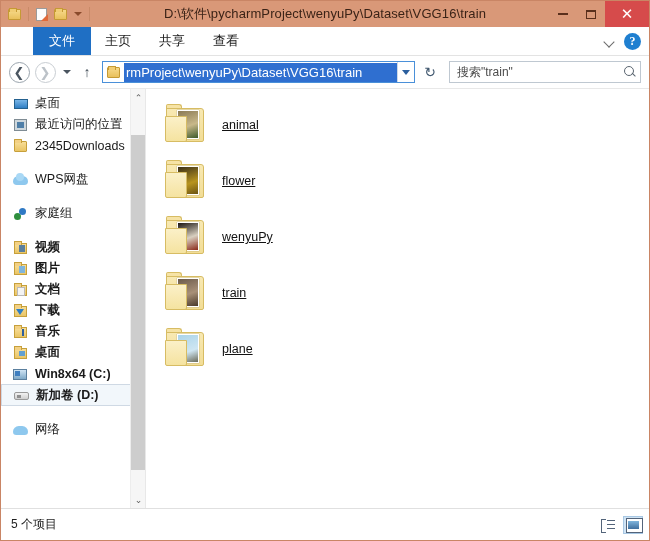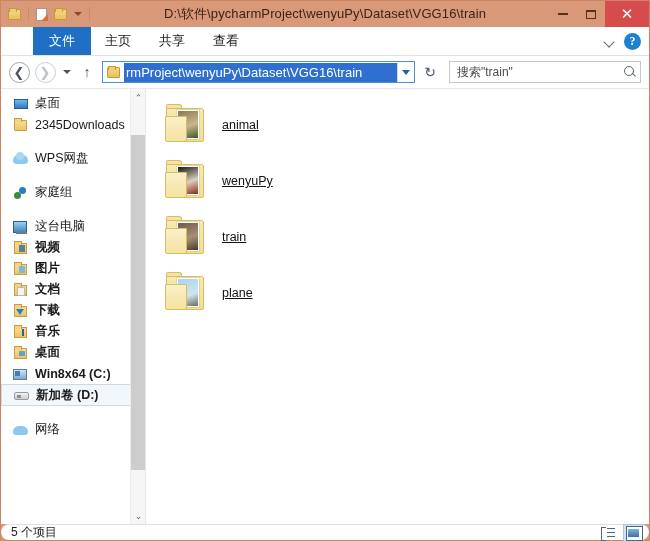--- a/index.html
+++ b/index.html
@@ -489,26 +489,25 @@
     border-radius: 0 0 2px 2px;
   }
   .file-name {
     font-size: 12.5px;
     color: #121212;
     text-decoration: underline;
   }
 
   
   #statusbar {
-    height: 16px; flex: none;
+    height: 32px; flex: none;
     background: #ffffff;
     border-top: 1px solid #e0e0e0;
     display: flex; align-items: center;
     padding: 0 6px 0 10px;
-    border-radius: 12px;
   }
   #status-text { font-size: 12px; color: #1f1f1f; }
   #status-views {
     margin-left: auto;
     display: flex; align-items: center; gap: 5px;
   }
   .vbtn {
     width: 20px; height: 18px;
     display: flex; align-items: center; justify-content: center;
     position: relative;
@@ -612,20 +611,26 @@
       <div id="navtree">
 
         <div class="nav-item root">
           <span class="nav-ico">
               <span class="ic-desktop"></span>
             </span>
           <span class="nav-label">桌面</span>
         </div>
         <div class="nav-item root">
           <span class="nav-ico">
+              <span class="ic-recent"></span>
+            </span>
+          <span class="nav-label">最近访问的位置</span>
+        </div>
+        <div class="nav-item root">
+          <span class="nav-ico">
               <span class="ic-folder"></span>
             </span>
           <span class="nav-label">2345Downloads</span>
         </div>
 
         <div class="nav-gap"></div>
 
         <div class="nav-item root">
           <span class="nav-ico">
               <span class="ic-cloud"></span>
@@ -637,26 +642,20 @@
 
         <div class="nav-item root">
           <span class="nav-ico">
               <span class="ic-homegroup"></span>
             </span>
           <span class="nav-label">家庭组</span>
         </div>
 
         <div class="nav-gap"></div>
 
-        <div class="nav-item root">
-          <span class="nav-ico">
-              <span class="ic-pc"></span>
-            </span>
-          <span class="nav-label">这台电脑</span>
-        </div>
         <div class="nav-item child">
           <span class="nav-ico">
               <span class="ic-fvideo"></span>
             </span>
           <span class="nav-label">视频</span>
         </div>
         <div class="nav-item child">
           <span class="nav-ico">
               <span class="ic-fpic"></span>
             </span>
@@ -723,20 +722,29 @@
             <span class="fi-back"></span>
           <span class="fi-thumb" style="background:linear-gradient(160deg,#8a7a55 0%,#c8b88a 55%,#3d5a2a 100%)"></span>
           <span class="fi-front"></span>
         </span>
         <span class="file-name">animal</span>
       </div>
       <div class="file-row">
         <span class="file-ico">
           <span class="fi-tab"></span>
             <span class="fi-back"></span>
+          <span class="fi-thumb" style="background:linear-gradient(160deg,#3a2f18 0%,#b8941f 60%,#6b5414 100%)"></span>
+          <span class="fi-front"></span>
+        </span>
+        <span class="file-name">flower</span>
+      </div>
+      <div class="file-row">
+        <span class="file-ico">
+          <span class="fi-tab"></span>
+            <span class="fi-back"></span>
           <span class="fi-thumb" style="background:linear-gradient(160deg,#1a1410 0%,#d8cfc0 55%,#8b2a1a 100%)"></span>
           <span class="fi-front"></span>
         </span>
         <span class="file-name">wenyuPy</span>
       </div>
       <div class="file-row">
         <span class="file-ico">
           <span class="fi-tab"></span>
             <span class="fi-back"></span>
           <span class="fi-thumb" style="background:linear-gradient(160deg,#6b5a4a 0%,#a89078 55%,#4a3a2a 100%)"></span>

